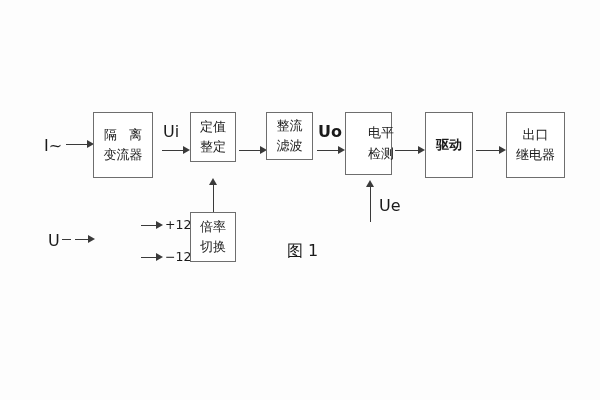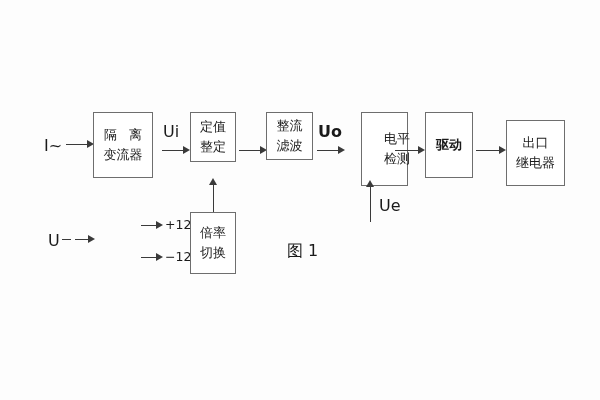--- a/index.html
+++ b/index.html
@@ -104,36 +104,36 @@
 
   <div class="block" style="left:266px; top:112px; width:47px; height:48px;">
     <span class="ln">整流</span>
     <span class="ln">滤波</span>
   </div>
 
   <div class="lbl" style="left:318px; top:124px;font-weight:bold;">Uo</div>
   <div class="hline" style="left:317px; top:150px; width:22px;"></div>
   <div class="arrow-r" style="left:338px; top:146px;"></div>
 
-  <div class="block" style="left:361px; top:112px; width:47px; height:74px;padding-left:25px;">
+  <div class="block" style="left:345px; top:112px; width:47px; height:63px;padding-left:25px;">
     <span class="ln">电平</span>
     <span class="ln">检测</span>
   </div>
 
   <div class="hline" style="left:395px; top:150px; width:24px;"></div>
   <div class="arrow-r" style="left:418px; top:146px;"></div>
 
   <div class="block" style="left:425px; top:112px; width:48px; height:66px;font-weight:bold;">
     <span class="ln">驱动</span>
   </div>
 
   <div class="hline" style="left:476px; top:150px; width:24px;"></div>
   <div class="arrow-r" style="left:499px; top:146px;"></div>
 
-  <div class="block" style="left:506px; top:112px; width:59px; height:66px;margin-top:8px;">
+  <div class="block" style="left:506px; top:112px; width:59px; height:66px;">
     <span class="ln">出口</span>
     <span class="ln">继电器</span>
   </div>
 
   <div class="lbl" style="left:379px; top:198px;">Ue</div>
 
   <div class="vline" style="left:370px; top:186px; height:36px;"></div>
   <div class="arrow-u" style="left:366px; top:180px;"></div>
 
 
@@ -147,21 +147,21 @@
 
 
   <div class="hline" style="left:141px; top:225px; width:16px;"></div>
   <div class="arrow-r" style="left:156px; top:221px;"></div>
   <div class="lbl lbl-sm" style="left:165px; top:219px;">+12V</div>
 
   <div class="hline" style="left:141px; top:257px; width:16px;"></div>
   <div class="arrow-r" style="left:156px; top:253px;"></div>
   <div class="lbl lbl-sm" style="left:165px; top:251px;">−12V</div>
 
-  <div class="block" style="left:190px; top:212px; width:46px; height:62px;">
+  <div class="block" style="left:190px; top:212px; width:46px; height:50px;">
     <span class="ln">倍率</span>
     <span class="ln">切换</span>
   </div>
 
   <div class="vline" style="left:213px; top:184px; height:28px;"></div>
   <div class="arrow-u" style="left:209px; top:178px;"></div>
 
 </div>
 
 </body></html>

